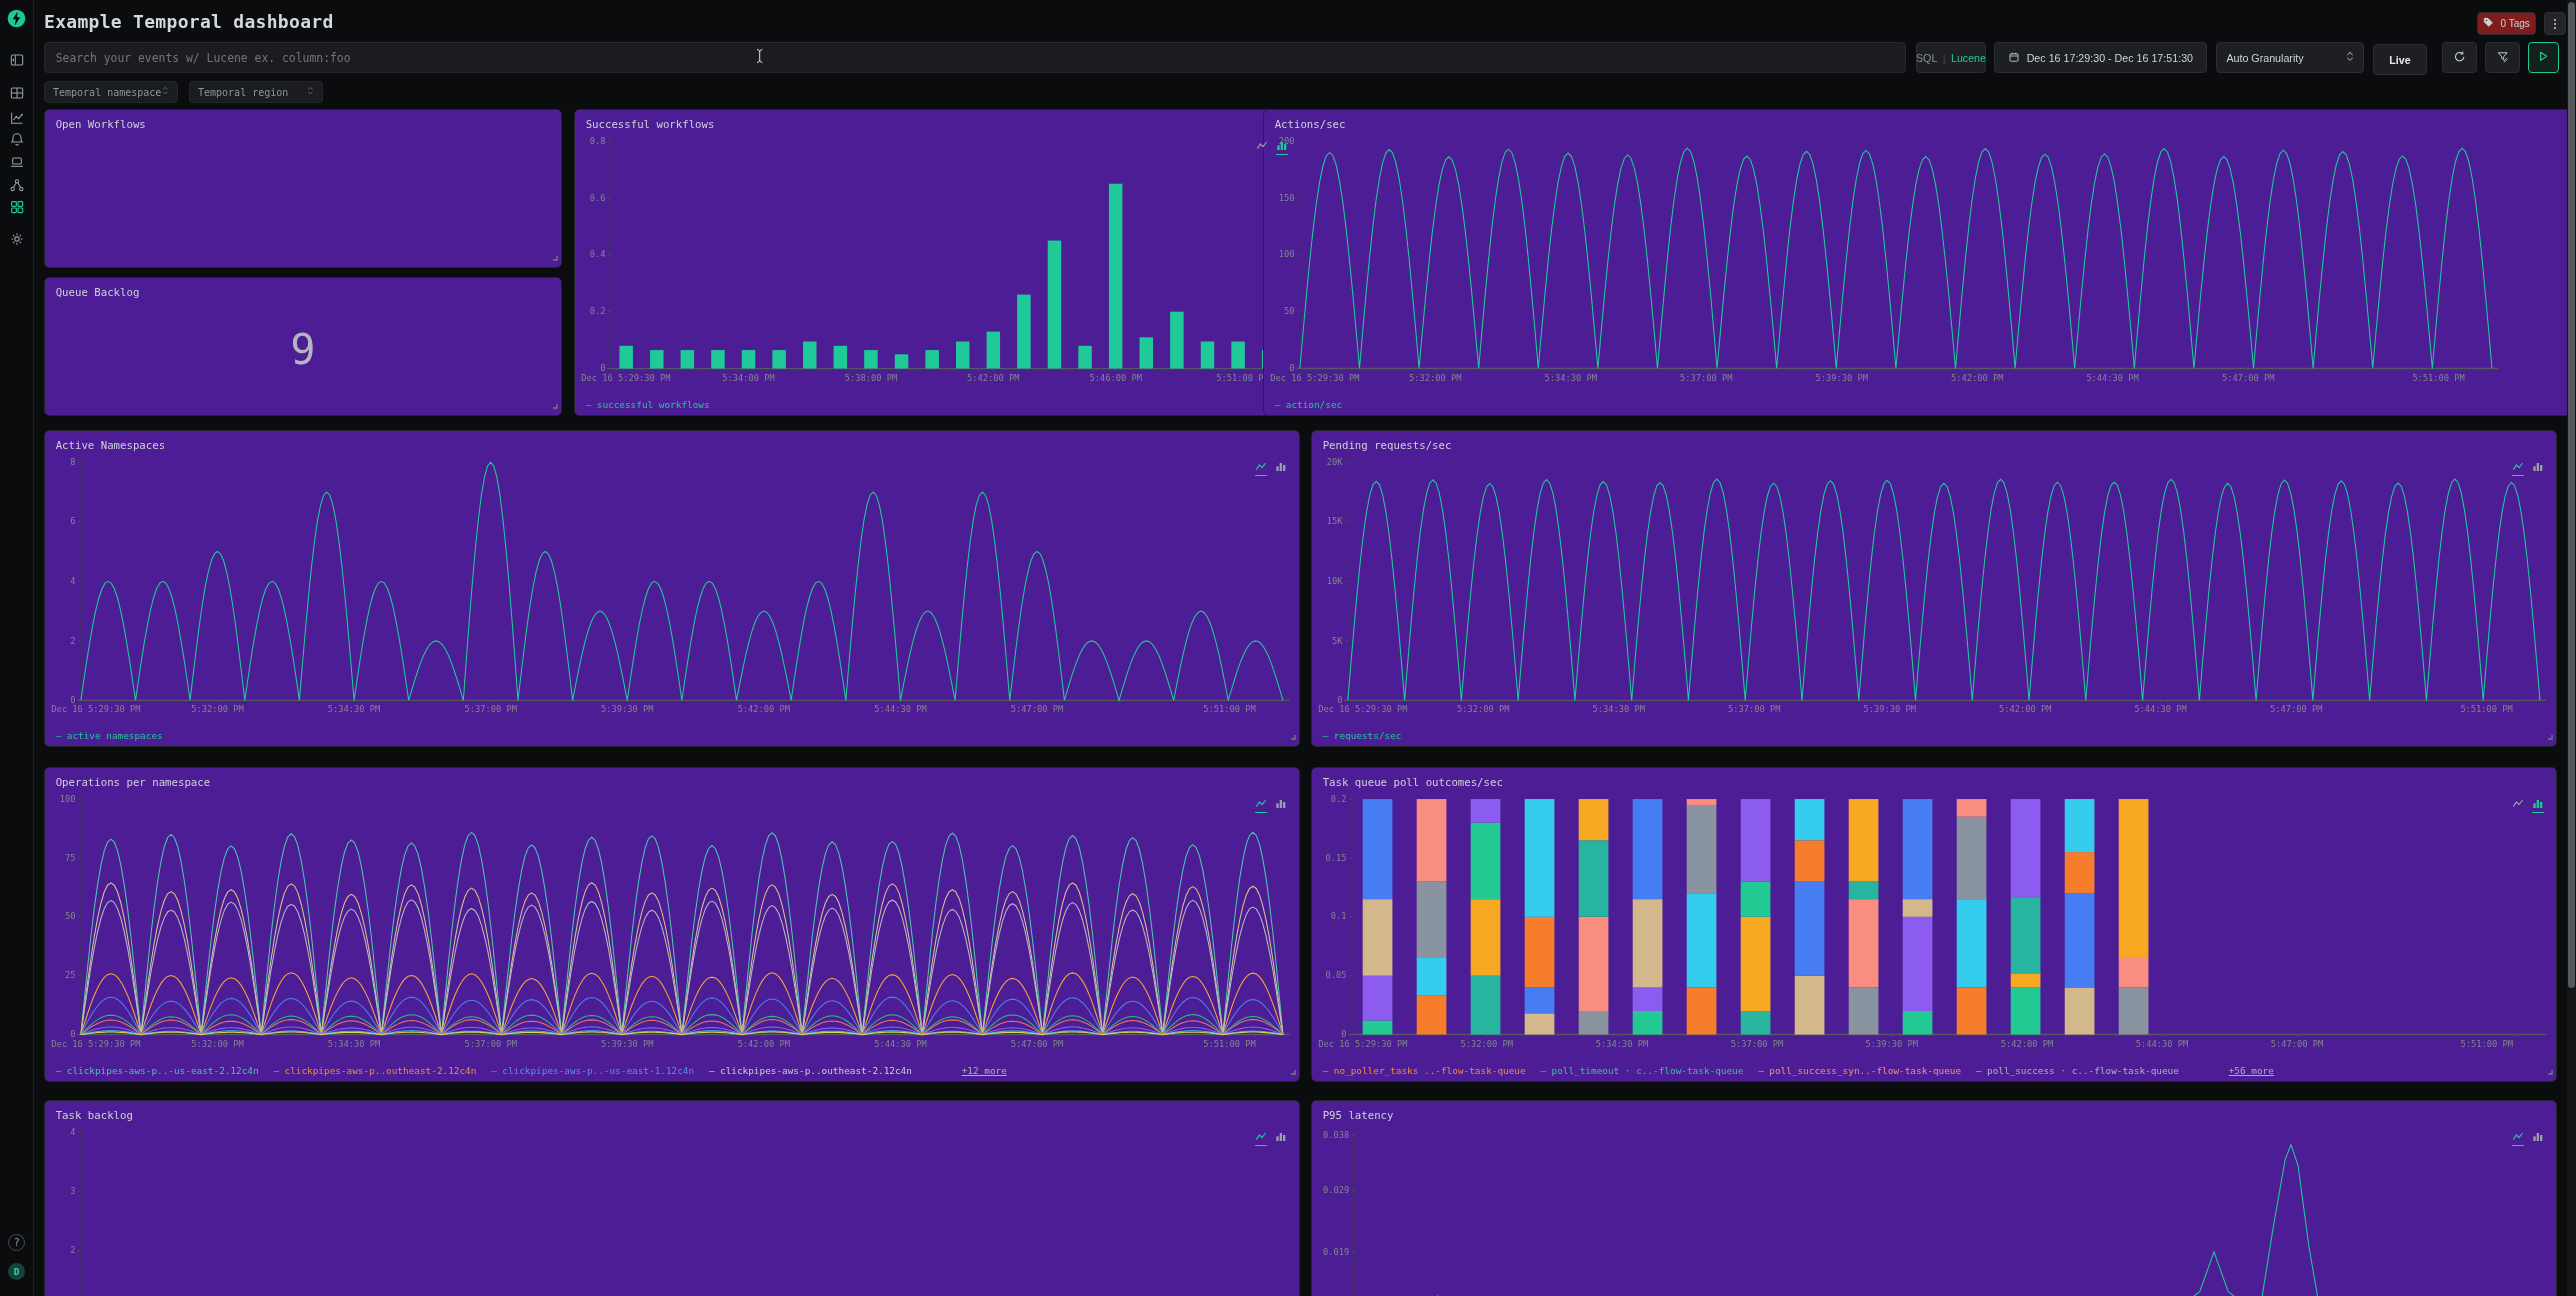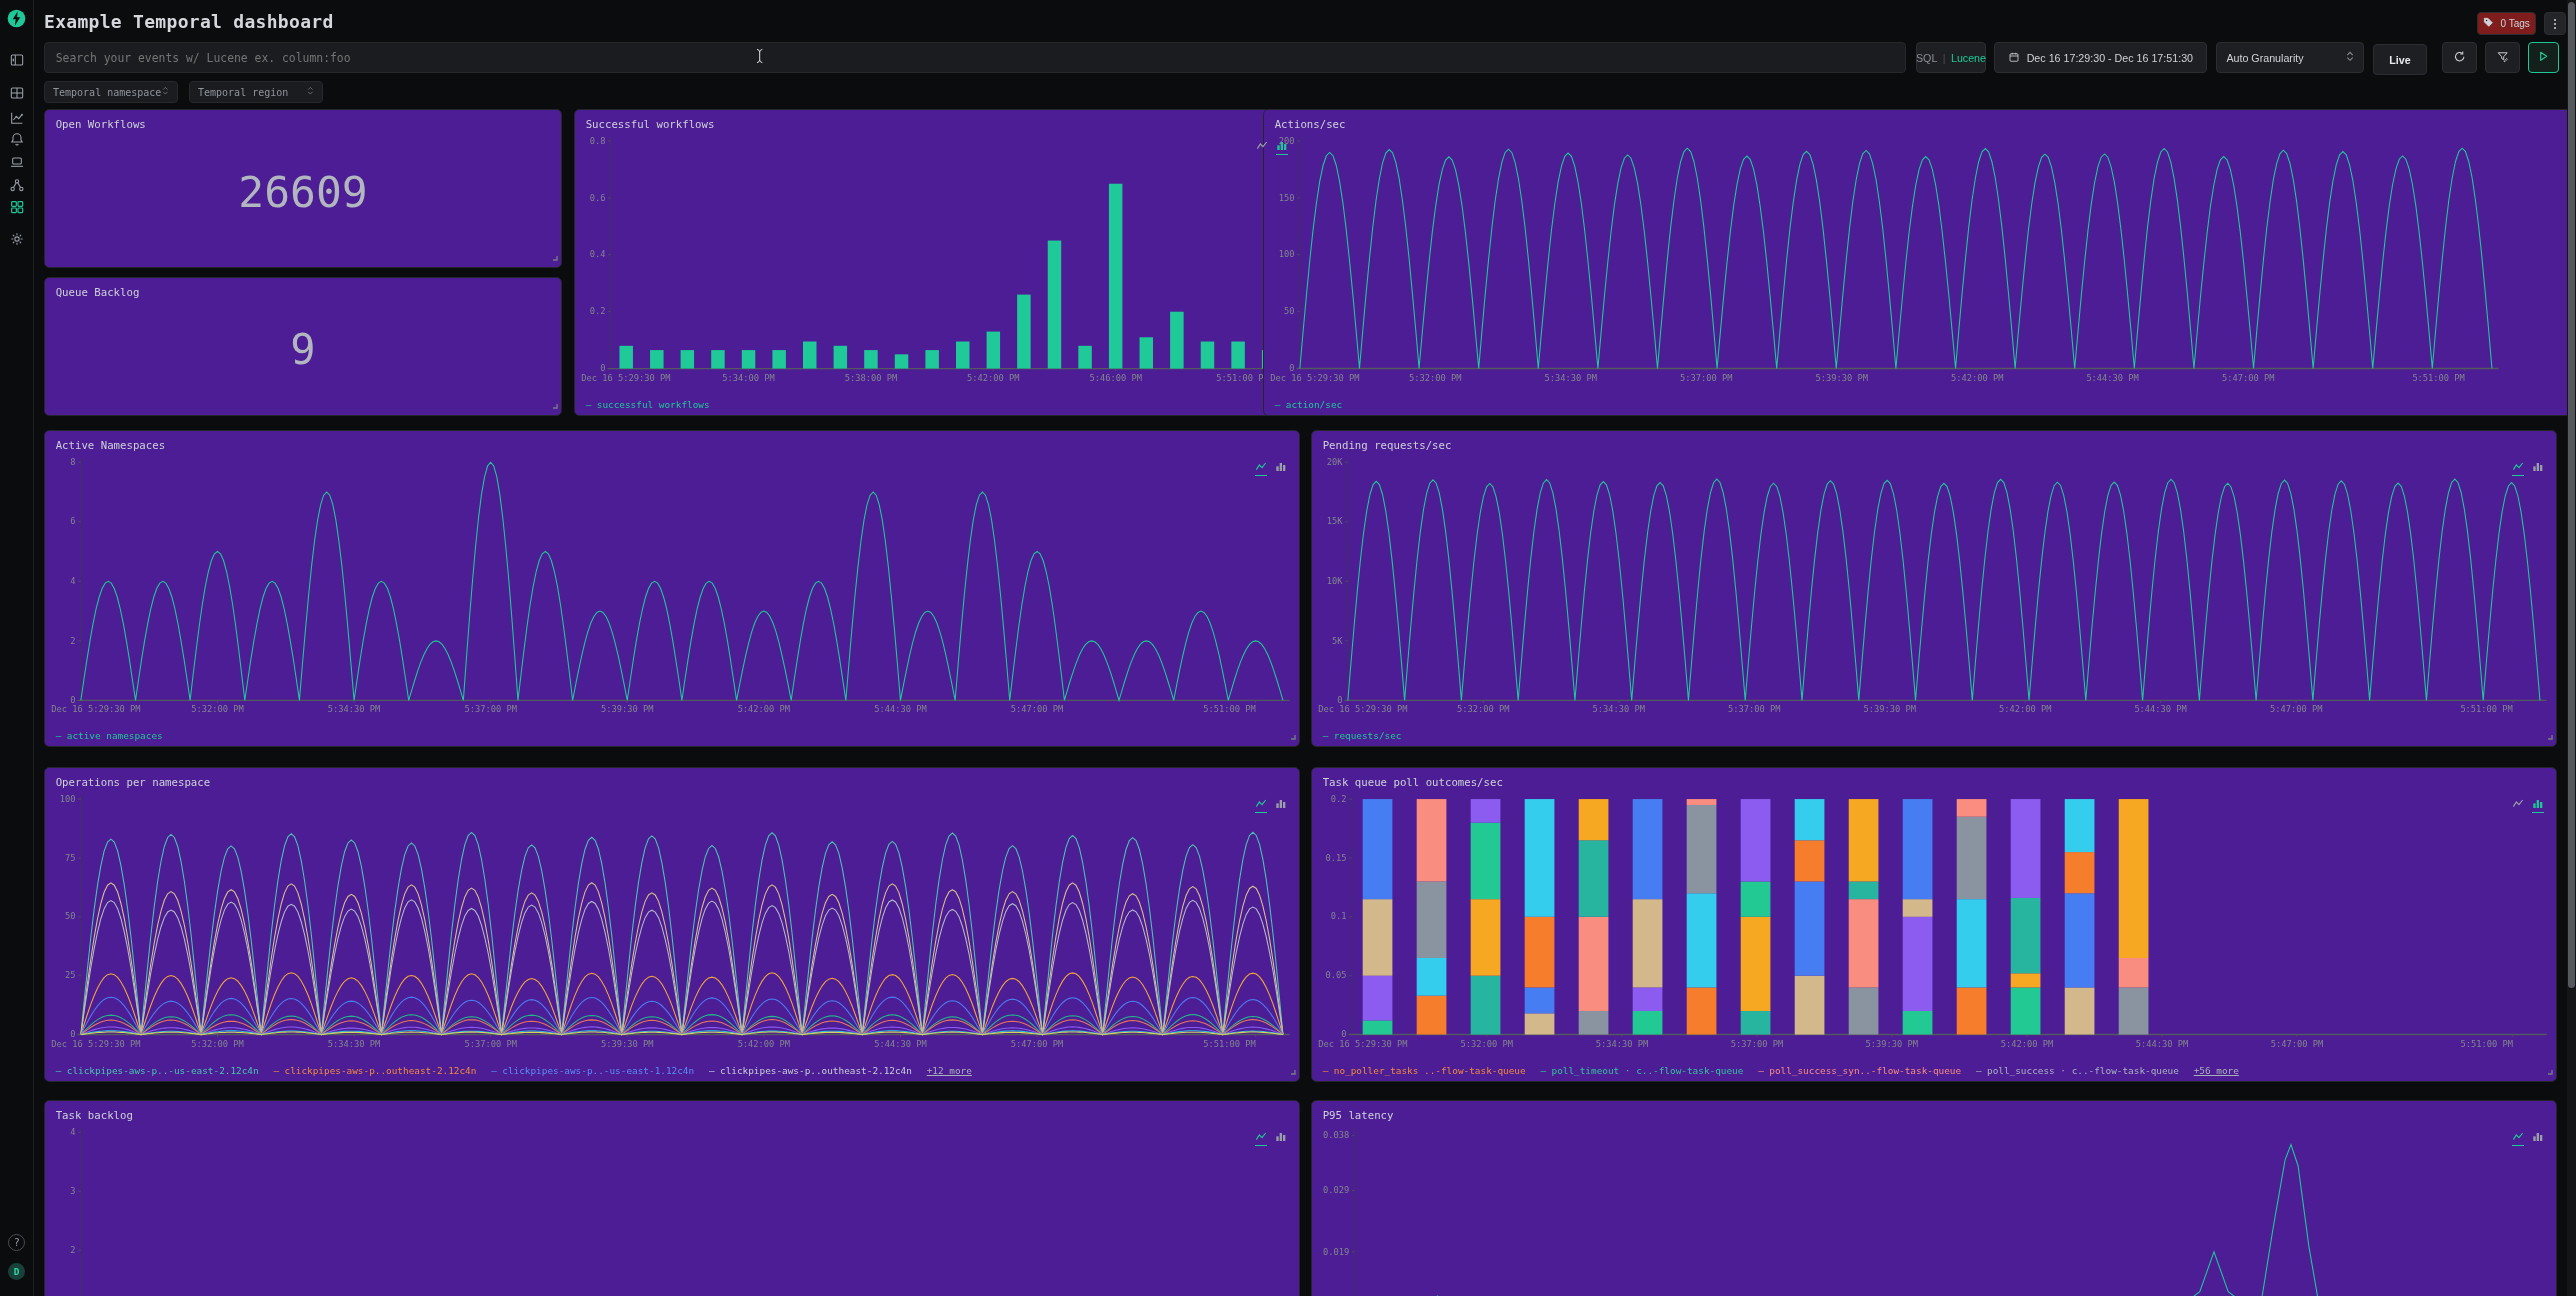--- a/index.html
+++ b/index.html
@@ -45,21 +45,21 @@
   .panel { position:absolute; background:#4c1d95; border:0.7px solid #242629; border-radius:5.4px; overflow:hidden; }
   .panel .ptitle { position:absolute; left:10.7px; top:8px; font-size:10.7px; color:#ced2d8; z-index:2; }
   .statval { position:absolute; left:0; right:0; text-align:center; color:#b2b7bf; }
   .miniicons { position:absolute; right:12px; top:29.5px; display:flex; gap:8px; z-index:2; }
   .mini { color:#9aa0a8; cursor:pointer; padding-bottom:1.3px; }
   .mini.active { color:#1ec997; border-bottom:1.3px solid #1ec997; }
   .chart { position:absolute; left:5.4px; right:8px; top:23px; bottom:29.5px; }
   svg text.tk { fill:#82868d; font-size:13px; font-family:"DejaVu Sans Mono", monospace; }
   .legend { position:absolute; left:10.7px; bottom:5.4px; display:flex; gap:14.8px; font-size:9.4px; align-items:center; white-space:nowrap; }
   .legend .li { display:inline-flex; gap:5.4px; cursor:pointer; }
-  .legend .more { color:#aab0b6; text-decoration:underline; cursor:pointer; }
+  .legend .more { color:#aab0b6; text-decoration:underline; cursor:pointer;margin-left:35px; }
   .resize { position:absolute; right:3.4px; bottom:3.4px; cursor:nwse-resize; }
 
   .scrolltrack { position:absolute; right:0; top:0; width:9.4px; height:1297px; background:#141517; }
   .scrollthumb { position:absolute; right:1.3px; top:2px; width:6.7px; height:986px; background:#55585d; border-radius:4px; cursor:grab; }
 </style>
 </head>
 <body>
 
 <aside class="rail">
   <span class="logo">
@@ -200,21 +200,20 @@
 </div>
 <div class="chip chip2">
   <span>Temporal region</span>
   <span><svg width="6.7" height="9.4" viewBox="0 0 12 16" fill="none" stroke="#6d727a" stroke-width="1.6">
         <path d="M2 6 l4-4 4 4 M2 10 l4 4 4-4"></path>
       </svg></span>
 </div>
 
 <div class="panel" style="left:44px;top:109px;width:518px;height:159px">
   <div class="ptitle">Open Workflows</div>
-  <div class="statval" style="top:57px;font-size:43px">26609</div>
   <span class="resize"><svg width="6.7" height="6.7" viewBox="0 0 10 10">
         <path d="M9 3 V9 H3" stroke="#787d83" fill="none" stroke-width="2"></path>
       </svg></span>
 </div>
 
 <div class="panel" style="left:44px;top:277px;width:518px;height:139px">
   <div class="ptitle">Queue Backlog</div>
   <div class="statval" style="top:47px;font-size:42px">9</div>
   <span class="resize"><svg width="6.7" height="6.7" viewBox="0 0 10 10">
         <path d="M9 3 V9 H3" stroke="#787d83" fill="none" stroke-width="2"></path>

